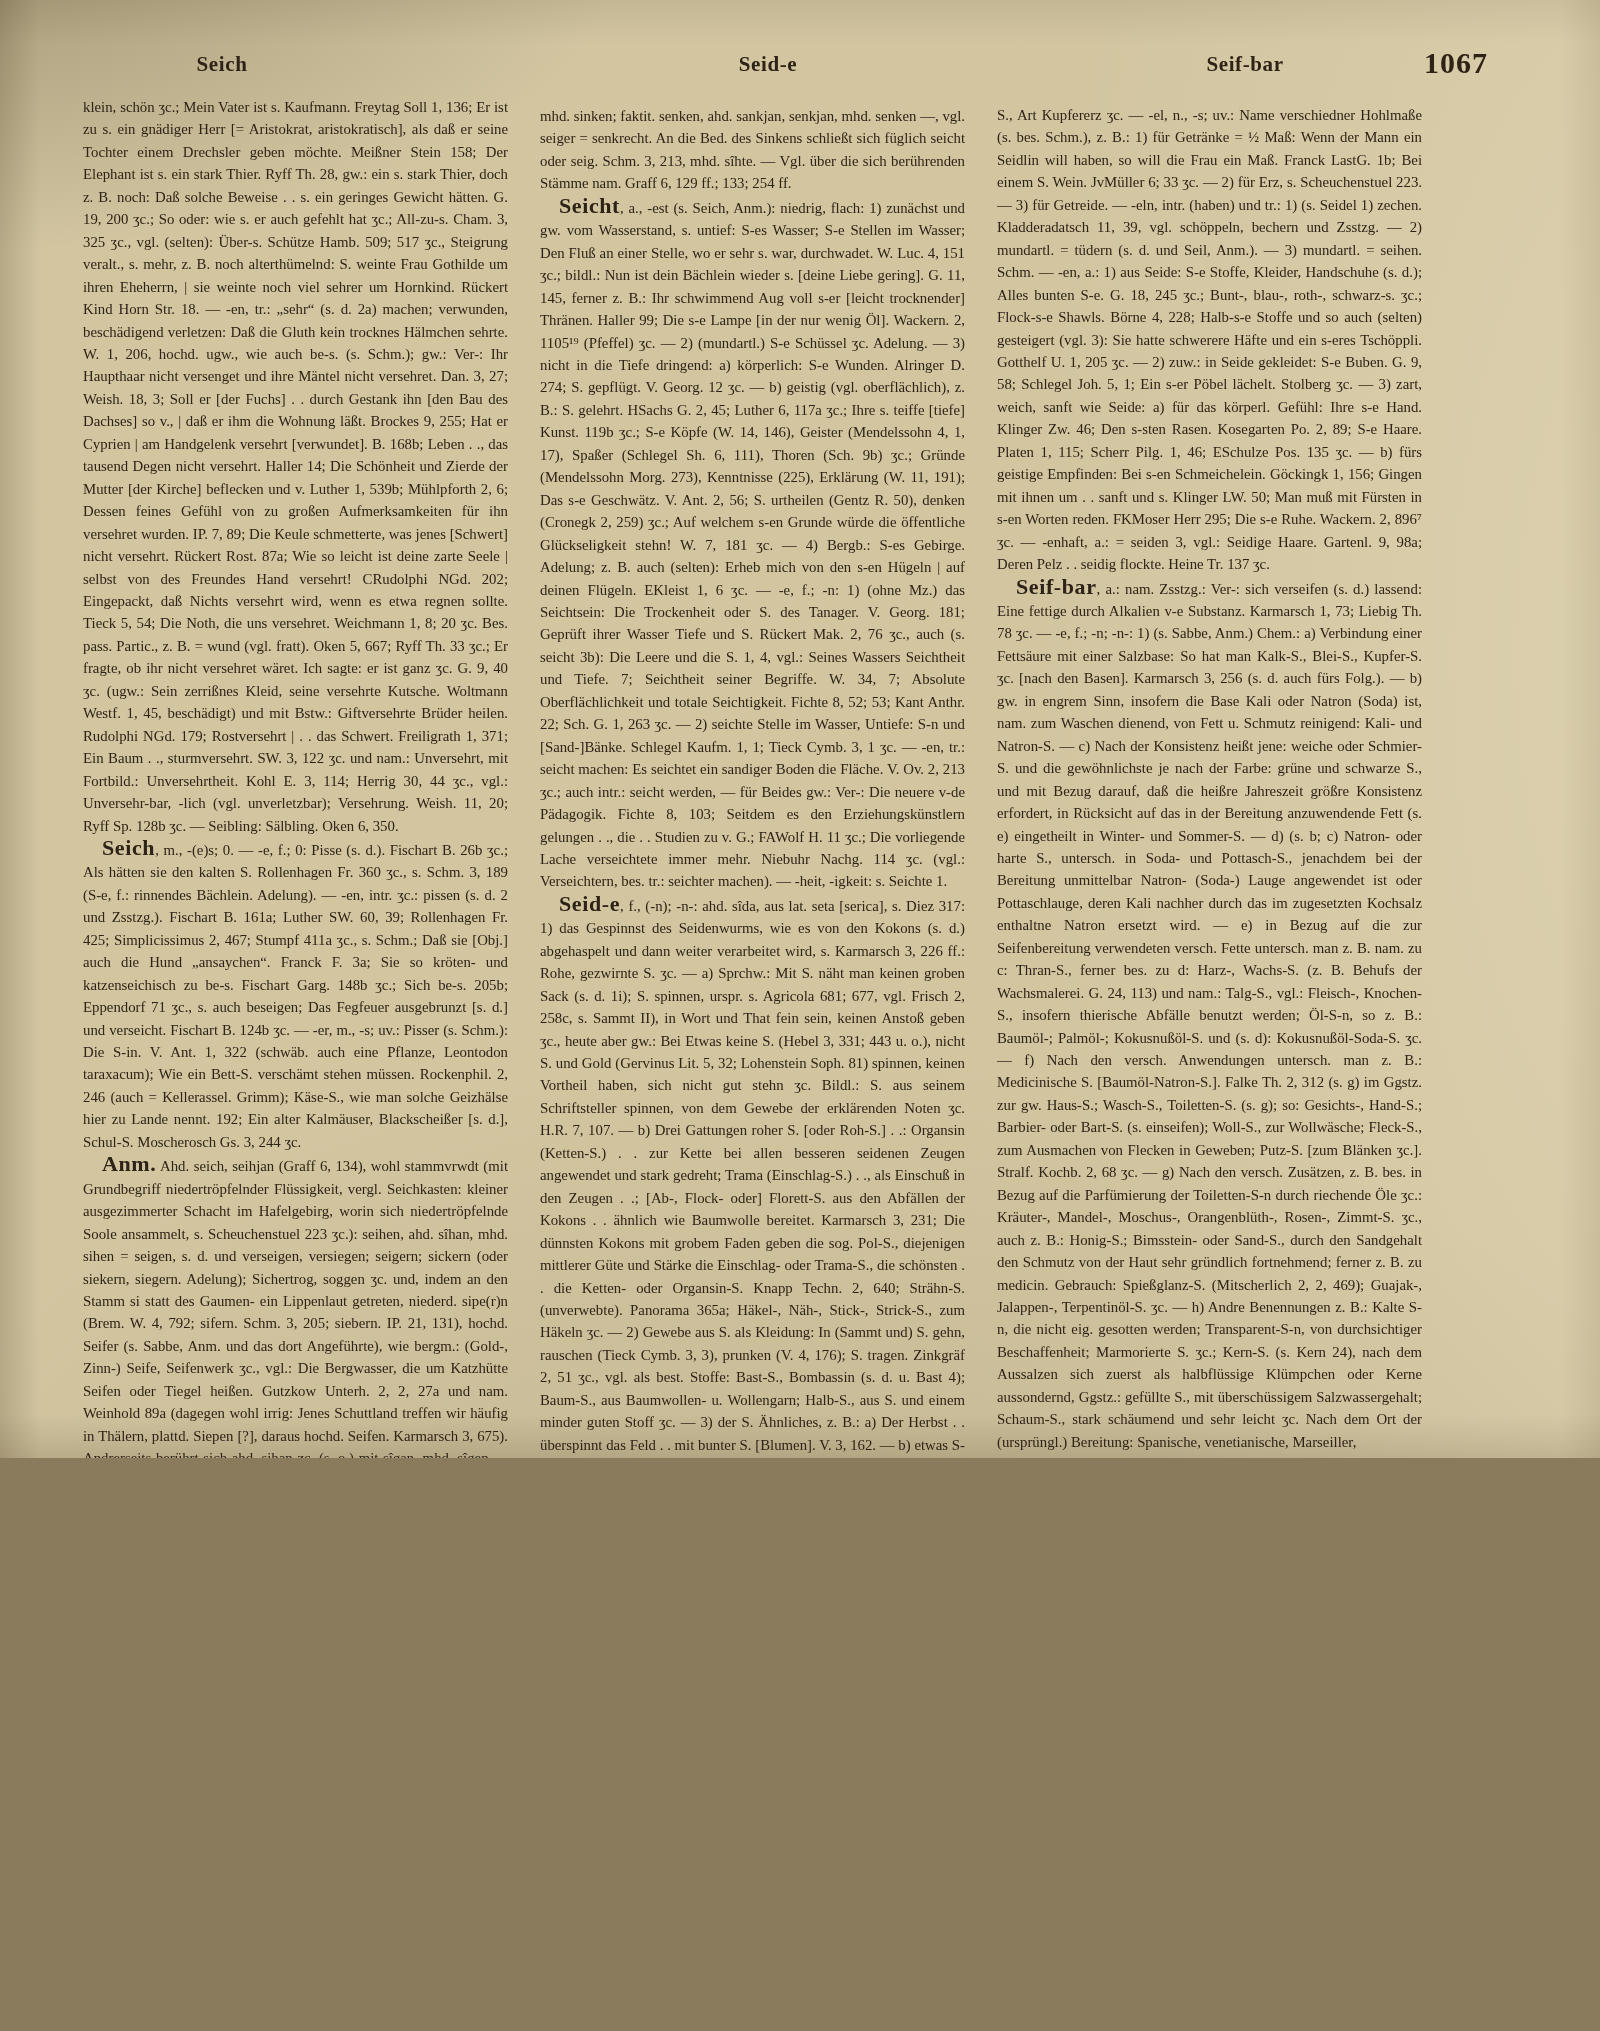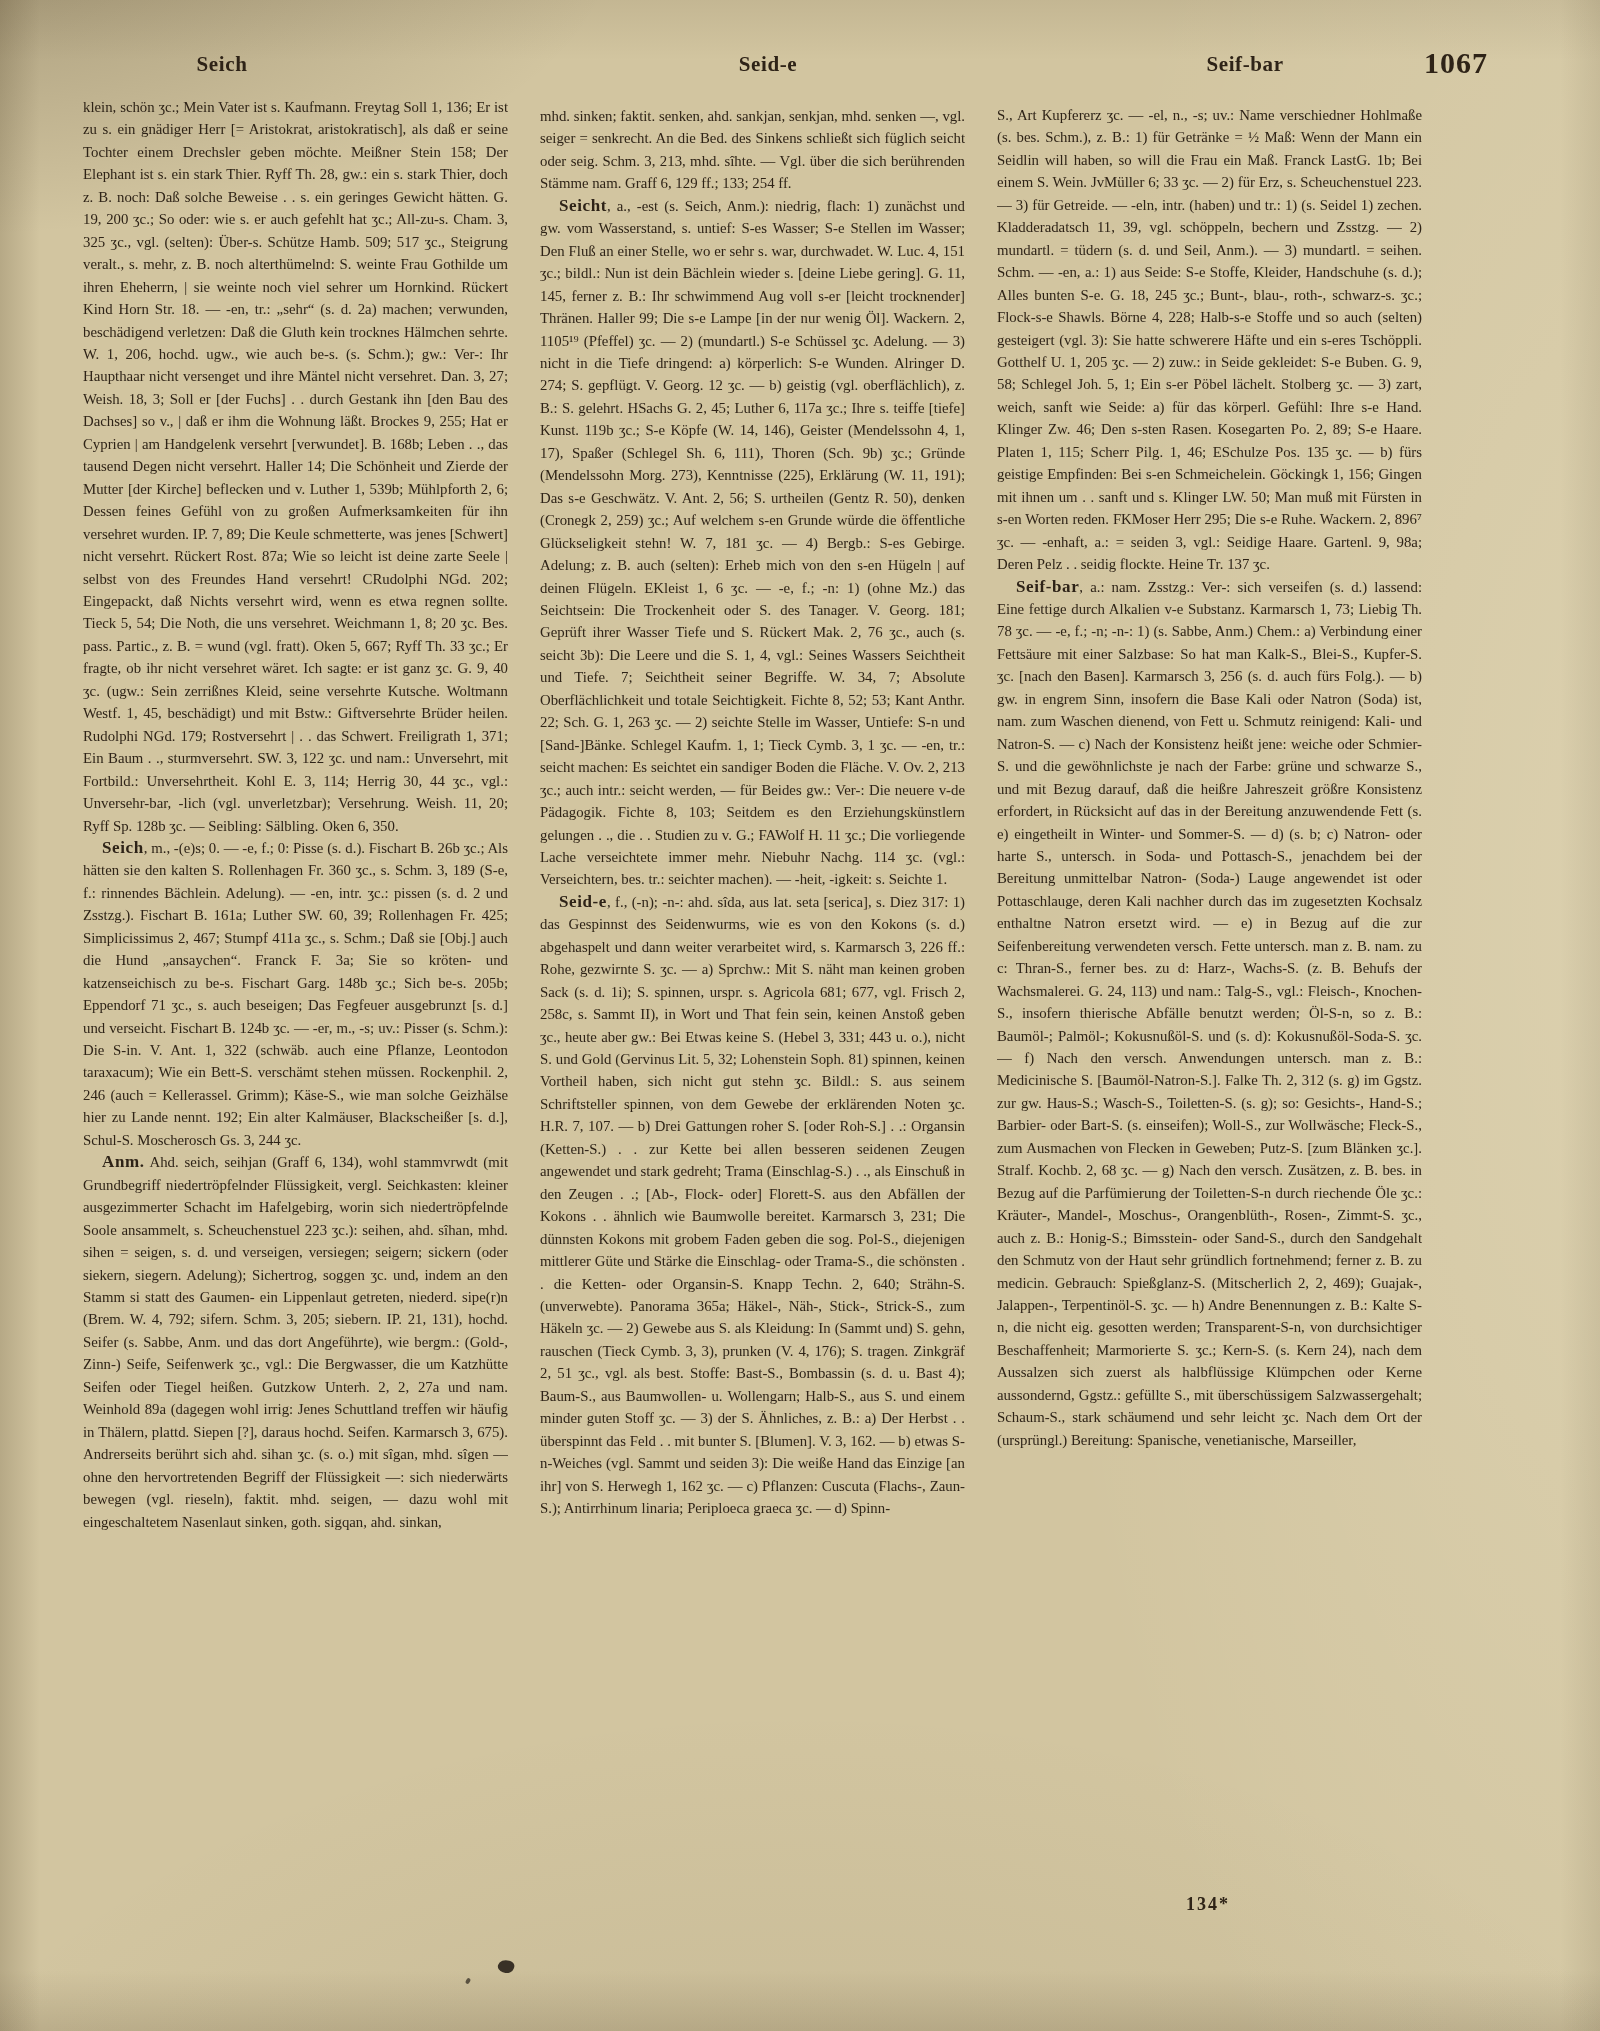--- a/index.html
+++ b/index.html
@@ -1,35 +1,35 @@
 <!DOCTYPE html>
 <html><head>
 <meta charset="utf-8">
 <title>1067</title>
 <style>
   html,body{margin:0;padding:0;background:#8a7b5c;}
-  #page{position:relative;width:1600px;height:2031px;overflow:hidden;
+  #page{position:relative;width:1600px;height:1458px;overflow:hidden;
     font-family:"Liberation Serif","DejaVu Serif",serif;color:var(--ink,#2e2317);
     background:
       radial-gradient(1100px 480px at -4% -3%, rgba(55,42,22,.28), transparent 62%),
       radial-gradient(1400px 900px at 50% 115%, rgba(70,55,30,.10), transparent 70%),
       radial-gradient(900px 2200px at 104% 45%, rgba(255,250,228,.22), transparent 70%),
       linear-gradient(90deg, rgba(70,55,30,.20), rgba(70,55,30,0) 2.5%, rgba(70,55,30,0) 97.5%, rgba(70,55,30,.12)),
       linear-gradient(0deg, rgba(70,55,30,.16), rgba(70,55,30,0) 3%, rgba(70,55,30,0) 97%, rgba(70,55,30,.10)),
       var(--paper,#d2c5a0);}
   .running-head{position:absolute;top:52px;transform:translateX(-50%);
     font-weight:bold;font-size:21px;letter-spacing:.6px;white-space:nowrap;}
   #page-number{position:absolute;top:46px;left:1424px;font-weight:bold;font-size:30px;letter-spacing:1px;}
   .col{position:absolute;width:425px;text-align:justify;font-size:14.8px;line-height:22.45px;overflow:hidden;}
   #col1{left:83px; top:96px;  height:1806px;}
   #col2{left:540px;top:105px; height:1802px;}
   #col3{left:997px;top:104px; height:1812px;}
   .col p{margin:0;text-indent:0;}
   .col p.indent{text-indent:19px;}
-  .headword{font-weight:bold;font-size:17px;letter-spacing:.6px;}
+  .headword{font-weight:bold;font-size:22px;letter-spacing:.6px;}
   #signature-mark{position:absolute;left:1186px;top:1894px;font-weight:bold;font-size:18px;letter-spacing:2px;}
   .smudge{position:absolute;background:#1f1812;}
   #smudge-1{left:498px;top:1960px;width:16px;height:13px;border-radius:62% 38% 55% 45%;transform:rotate(18deg);opacity:.85;}
   #smudge-2{left:466px;top:1978px;width:4px;height:6px;border-radius:50%;transform:rotate(30deg);opacity:.65;}
 </style>
 </head>
 <body>
 
 <div id="page" style="--paper: #d2c5a0; --ink: #2e2317;">
   <span class="running-head" style="left:222px">Seich</span>

